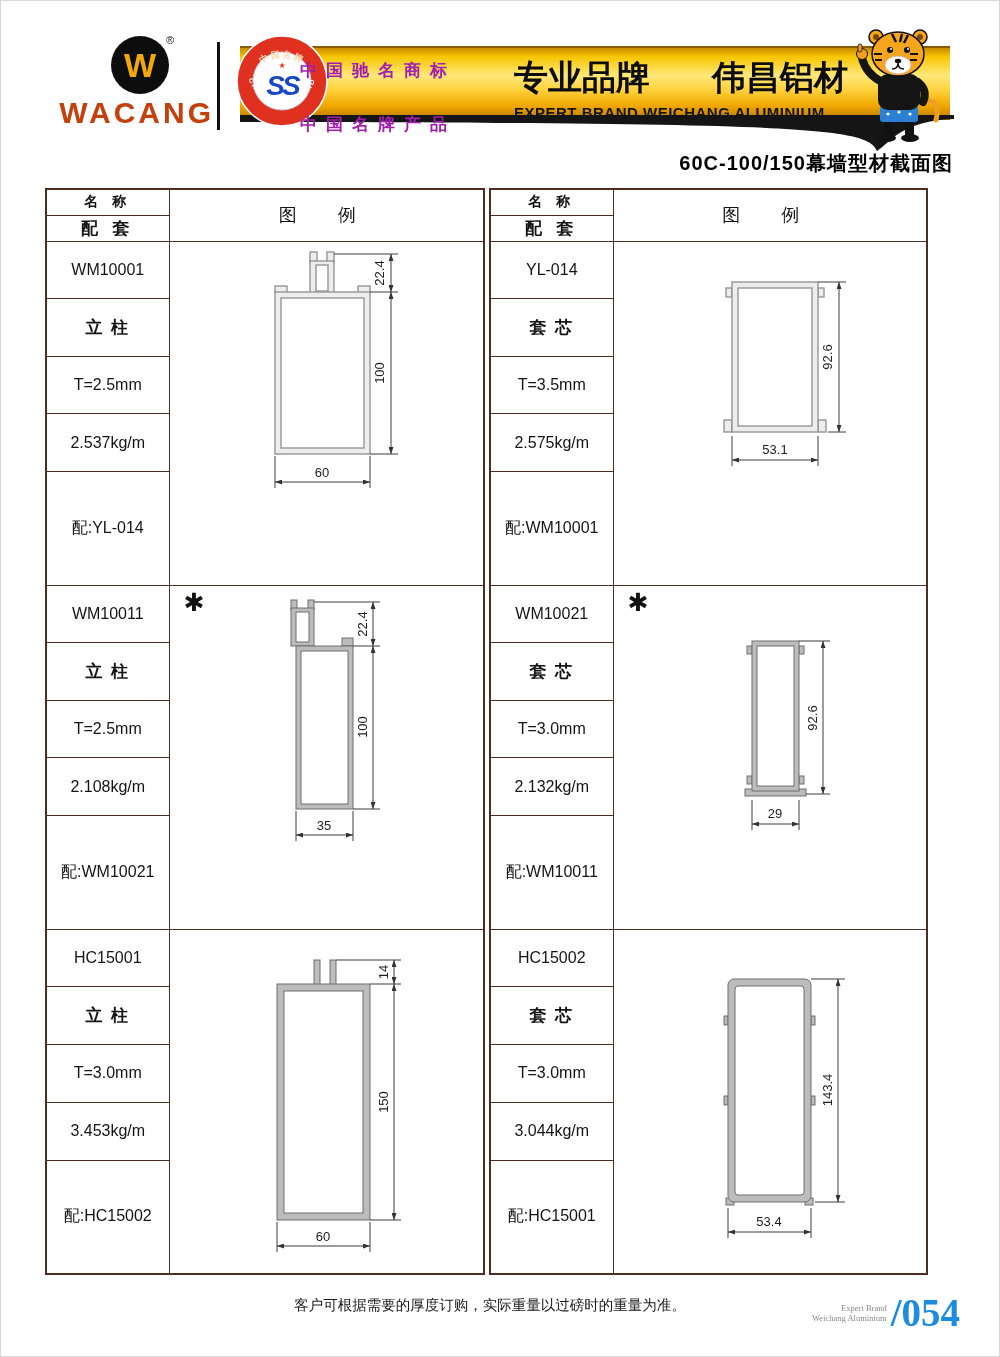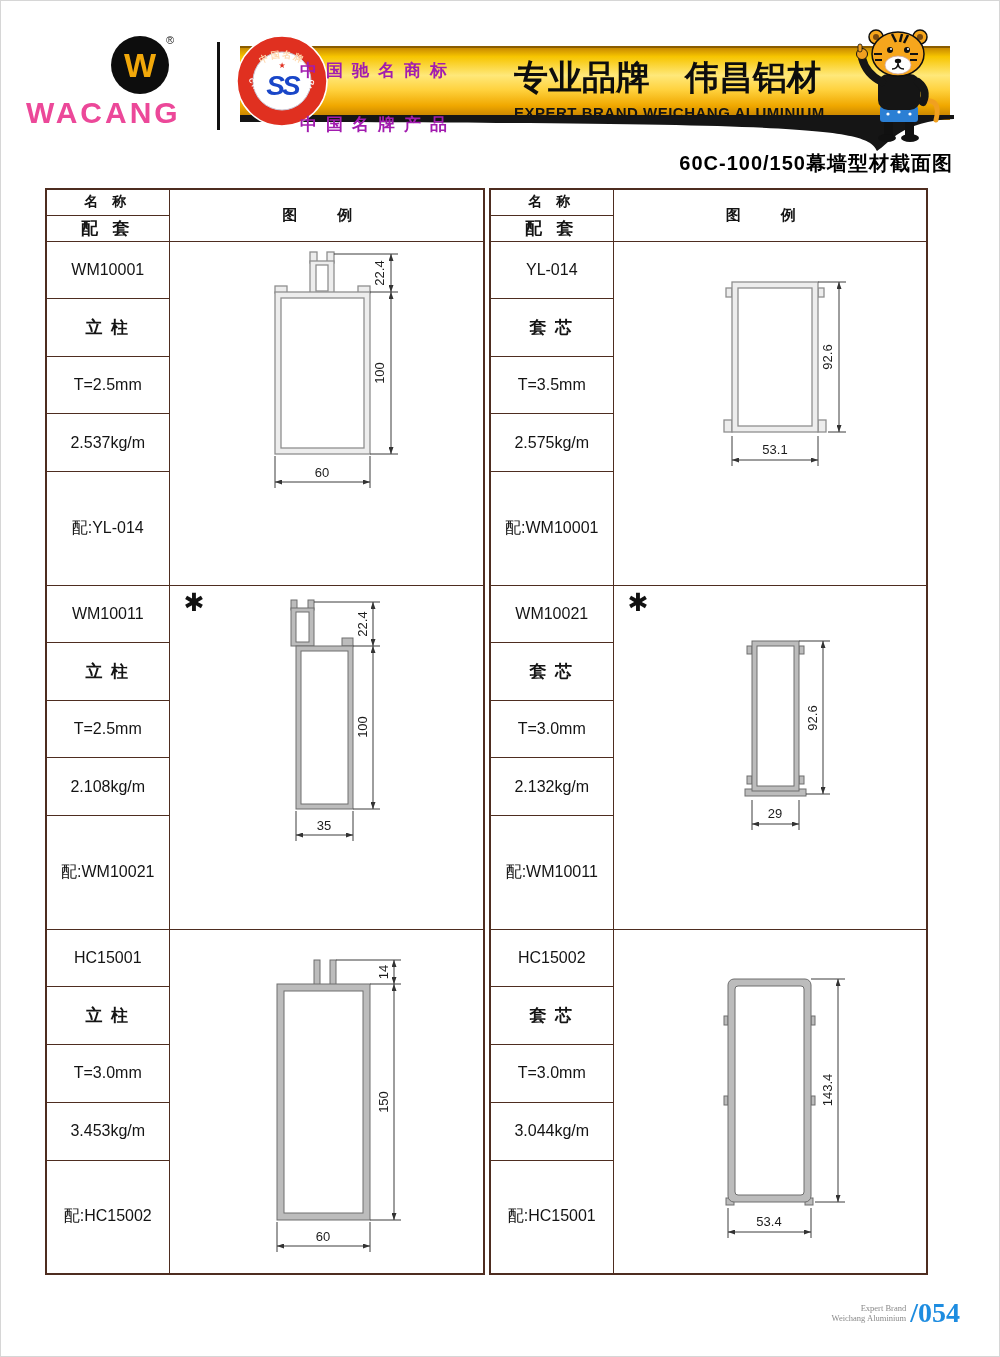--- a/index.html
+++ b/index.html
@@ -3,35 +3,35 @@
 <meta charset="utf-8">
 <style>
   html,body { margin:0; padding:0; }
   body {
     width:1000px; height:1357px; position:relative; background:#ffffff;
     font-family:"Liberation Sans", sans-serif; overflow:hidden;
   }
   .page-border { position:absolute; inset:0; border:1px solid #d6d6d6; pointer-events:none; }
 
   
-  .brand-name { position:absolute; left:26px; top:96px; width:188px; text-align:left;
-    font-size:30px; font-weight:bold; letter-spacing:3px; color:#ec4899; }
+  .brand-name { position:absolute; left:26px; top:96px; width:188px; text-align:right;
+    font-size:30px; font-weight:bold; letter-spacing:3px; color:#c2410c; }
   .logo-svg { position:absolute; left:92px; top:32px; }
   .divider { position:absolute; left:217px; top:42px; width:3px; height:88px; background:#101010; }
 
   .banner { position:absolute; left:240px; top:46px; width:710px; height:72px;
     background:linear-gradient(180deg,#c98a00 0%,#f7c500 12%,#ffe87a 38%,#ffd23e 58%,#f0a800 80%,#b97800 100%);
     border-top:2px solid #8a5c00; }
   .swoosh { position:absolute; left:240px; top:115px; }
   .badge-svg { position:absolute; left:236px; top:35px; }
 
   .claims { position:absolute; left:300px; top:57px; font-size:17px; font-weight:bold;
     color:#a21caf; letter-spacing:9px; line-height:27px; white-space:pre; }
   .big-title { position:absolute; left:514px; top:55px; font-size:34px; font-weight:bold; color:#0d0d0d; }
-  .big-title span { margin-right:35px; }
+  .big-title span { margin-right:62px; }
   .big-title span:last-child { margin-right:2px; }
   .en-title { position:absolute; left:514px; top:104px; font-size:15px; font-weight:bold; color:#141414; letter-spacing:0.5px; }
   .tiger-svg { position:absolute; left:850px; top:24px; }
 
   .page-title { position:absolute; right:47px; top:150px; font-size:20px; font-weight:bold;
     color:#000; letter-spacing:1px; }
 
   
   table.spec { position:absolute; top:188px; border-collapse:collapse; table-layout:fixed;
     border:2px solid #4e2d20; }
@@ -40,40 +40,40 @@
   table.spec td { border:1px solid #4e2d20; text-align:center; vertical-align:middle; padding:0;
     color:#141414; background:#fff; }
   col.c1 { width:123px; }
   tr.h-top   { height:26px; }
   tr.h-bar   { height:26px; }
   tr.r-s     { height:57px; }
   tr.r-tall  { height:112px; }
   td.name-hdr  { font-size:14px; font-weight:bold; letter-spacing:5px; }
   td.match-hdr { font-size:17px; font-weight:bold; letter-spacing:5px; color:#fff;
     background:linear-gradient(180deg,#b98a70 0%,#7a4430 20%,#47220f 48%,#2a0f05 100%); }
-  td.legend-hdr { font-size:15px; font-weight:bold; letter-spacing:18px; }
+  td.legend-hdr { font-size:18px; font-weight:normal; letter-spacing:18px; }
   td.c-code, td.c-th, td.c-wt, td.c-match { font-size:16px; }
   td.c-type { font-size:17px; font-weight:bold; letter-spacing:2px; }
   td.legend { position:relative; }
   .star { position:absolute; left:14px; top:4px; font-size:25px; color:#111; line-height:1; }
 
   
   .pf-l { fill:#ededed; stroke:#8f8f8f; stroke-width:1.3; }
   .hole-l { fill:#ffffff; stroke:#8f8f8f; stroke-width:1.3; }
   .pf-d { fill:#bcbcbc; stroke:#6e6e6e; stroke-width:1; }
   .hole-d { fill:#ffffff; stroke:#6e6e6e; stroke-width:1; }
   .dim { stroke:#3c3c3c; stroke-width:1; fill:none; }
   .dimtext { font:13px "Liberation Sans", sans-serif; fill:#1c1c1c; }
 
   
   .footnote { position:absolute; left:30px; width:920px; top:1271px; text-align:center;
     font-size:14.5px; line-height:23px; color:#1a1a1a; }
   .pagenum { position:absolute; right:40px; top:1298px; display:flex; align-items:center;font-family:Liberation Serif, serif; }
   .pagenum .small { text-align:right; font-size:8.5px; line-height:10px; color:#8a8a8a; margin-right:4px; }
-  .pagenum .num { font-size:28px; font-weight:bold; color:#1d8ce0; line-height:30px; }
+  .pagenum .num { font-size:39px; font-weight:bold; color:#1d8ce0; line-height:30px; }
 </style>
 </head>
 <body>
 
 <div class="page-border"></div>
 
 <svg class="logo-svg" width="84" height="66" viewBox="0 0 84 66">
   <circle cx="48" cy="33" r="29" fill="#0d0d0d"></circle>
   <text x="48" y="45" text-anchor="middle" font-size="34" font-weight="bold" fill="#f2a80a">W</text>
   <text x="78" y="12" text-anchor="middle" font-size="11" fill="#222">®</text>
@@ -429,20 +429,21 @@
         <td class="c-wt">3.044kg/m</td>
       </tr>
   <tr class="r-tall">
         <td class="c-match">配:HC15001</td>
       </tr>
 </tbody>
   </table>
 
 <div class="footnote">
   <br>
+  <span>客户可根据需要的厚度订购，实际重量以过磅时的重量为准。</span>
 </div>
 
 <div class="pagenum">
   <div class="small">
     <span>Expert Brand</span><br>
     <span>Weichang Aluminium</span>
   </div>
   <div class="num">/054</div>
 </div>
 

